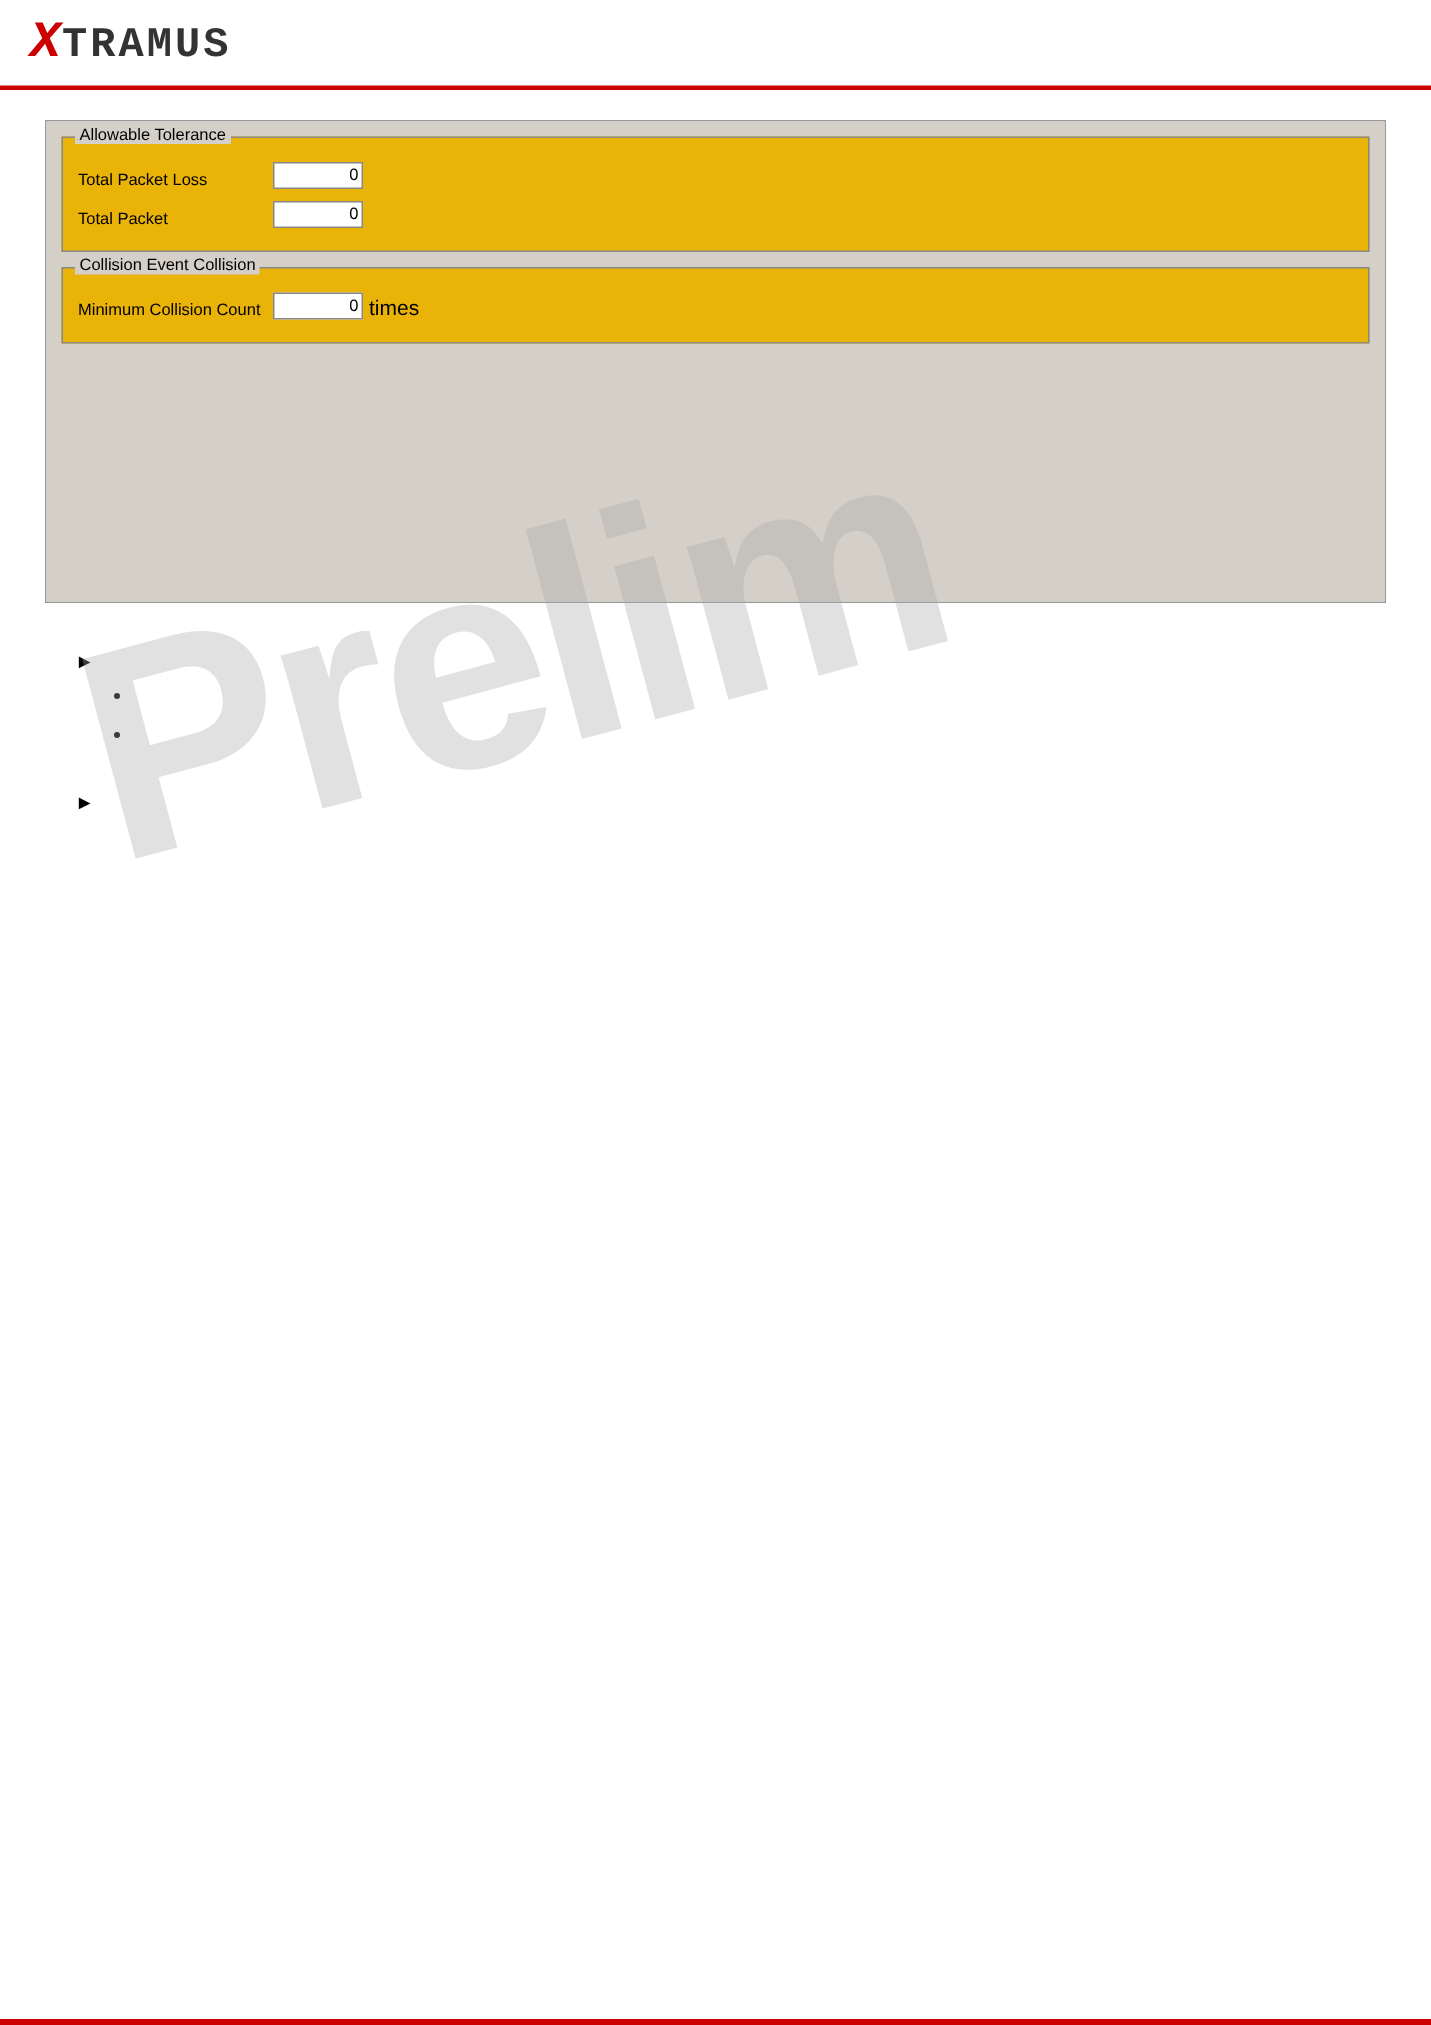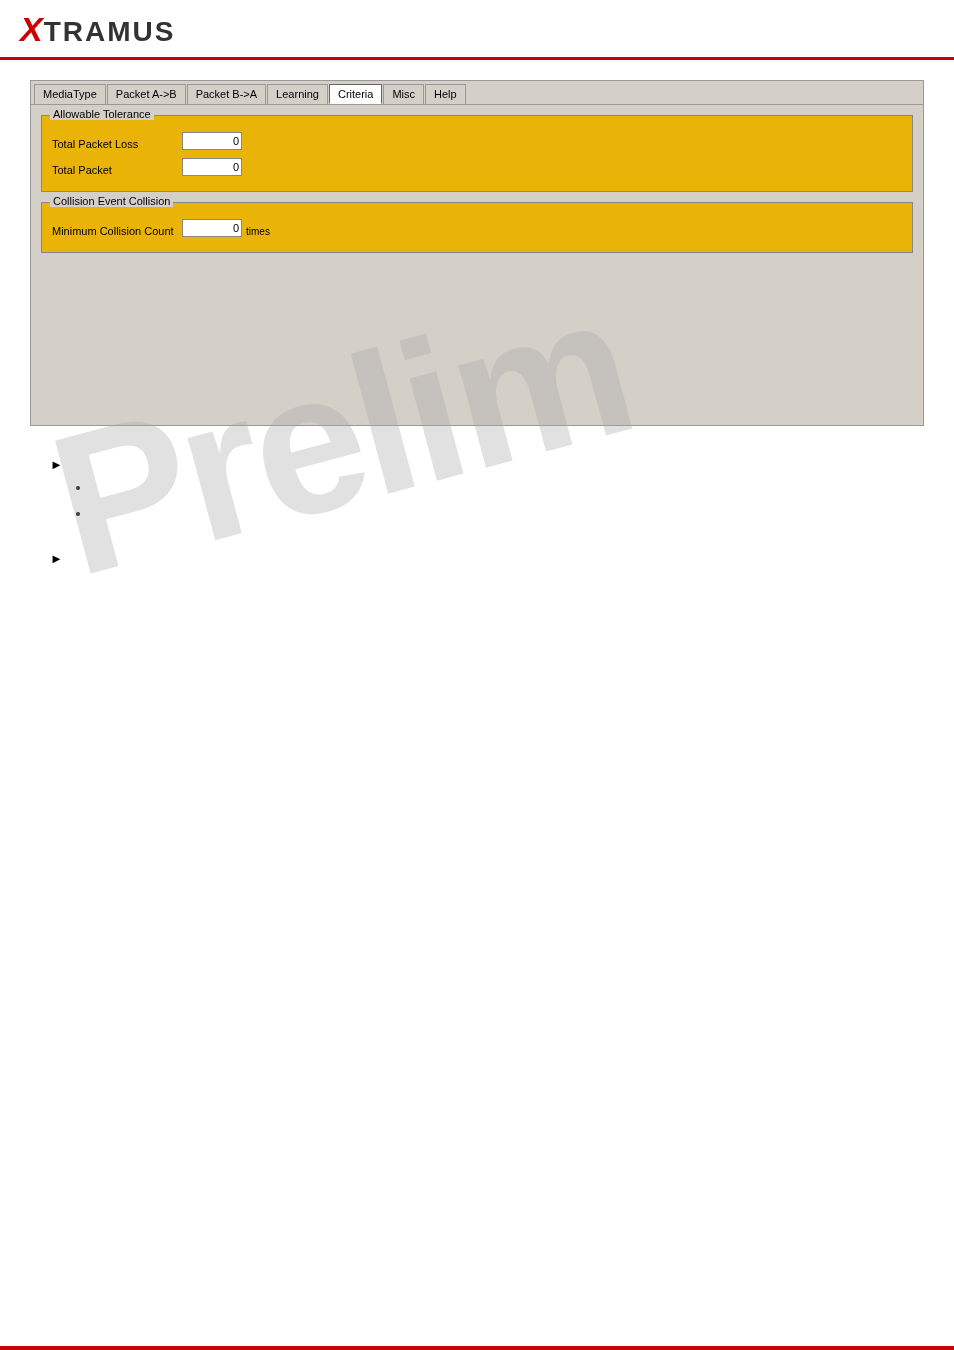--- a/index.html
+++ b/index.html
@@ -14,20 +14,21 @@
       overflow: hidden;
     }
 
     
     .header {
       display: flex;
       align-items: flex-start;
       padding: 10px 20px;
       border-bottom: 3px solid #cc0000;
       height: 60px;
+      font-family: Liberation Mono, monospace;
     }
 
     .logo {
       font-size: 28px;
       font-weight: bold;
       color: #cc0000;
       letter-spacing: 1px;
     }
 
     .logo-x {
@@ -136,21 +137,21 @@
       width: 60px;
       height: 18px;
       border: 1px solid #888;
       background: #ffffff;
       font-size: 11px;
       text-align: right;
       padding-right: 2px;
     }
 
     .form-suffix {
-      font-size: 10px;
+      font-size: 14px;
       margin-left: 4px;
       color: #000;
     }
 
     
     .watermark {
       position: absolute;
       top: 350px;
       left: 50px;
       font-size: 200px;
@@ -205,29 +206,20 @@
 <div class="header">
   <div class="logo">
     <span class="logo-x">X</span><span class="logo-tramus">TRAMUS</span>
   </div>
 </div>
 
 <div class="content">
 
   <div class="tab-panel">
 
-    <div class="tab-bar">
-      <div class="tab">MediaType</div>
-      <div class="tab">Packet A-&gt;B</div>
-      <div class="tab">Packet B-&gt;A</div>
-      <div class="tab">Learning</div>
-      <div class="tab highlighted">Criteria</div>
-      <div class="tab">Misc</div>
-      <div class="tab">Help</div>
-    </div>
 
     <div class="tab-content">
 
       <div class="group-box">
         <span class="group-box-title">Allowable Tolerance</span>
 
         <div class="form-row">
           <span class="form-label">Total Packet Loss</span>
           <input class="form-input" type="text" value="0" style="">
         </div>

